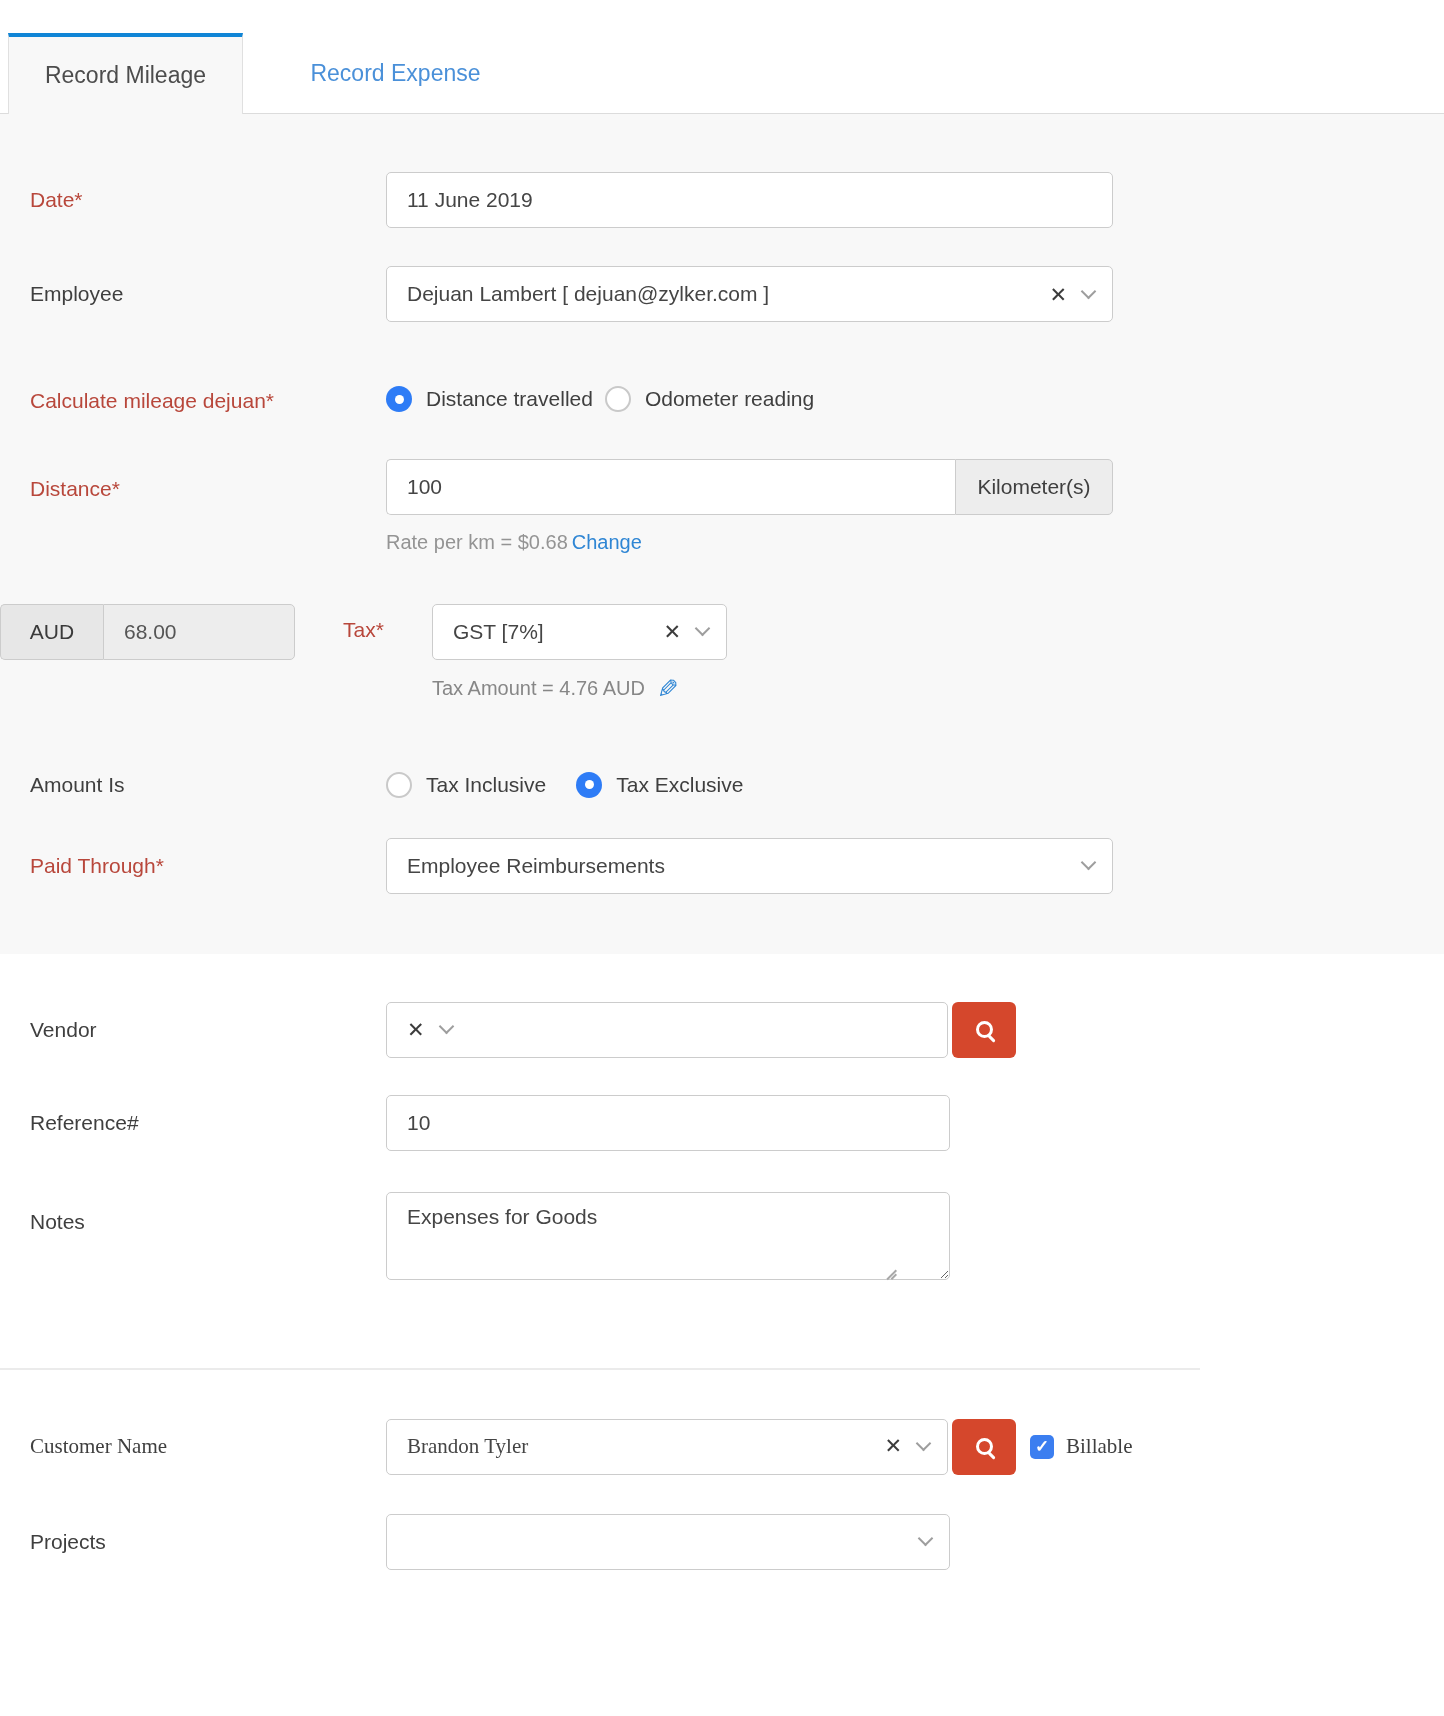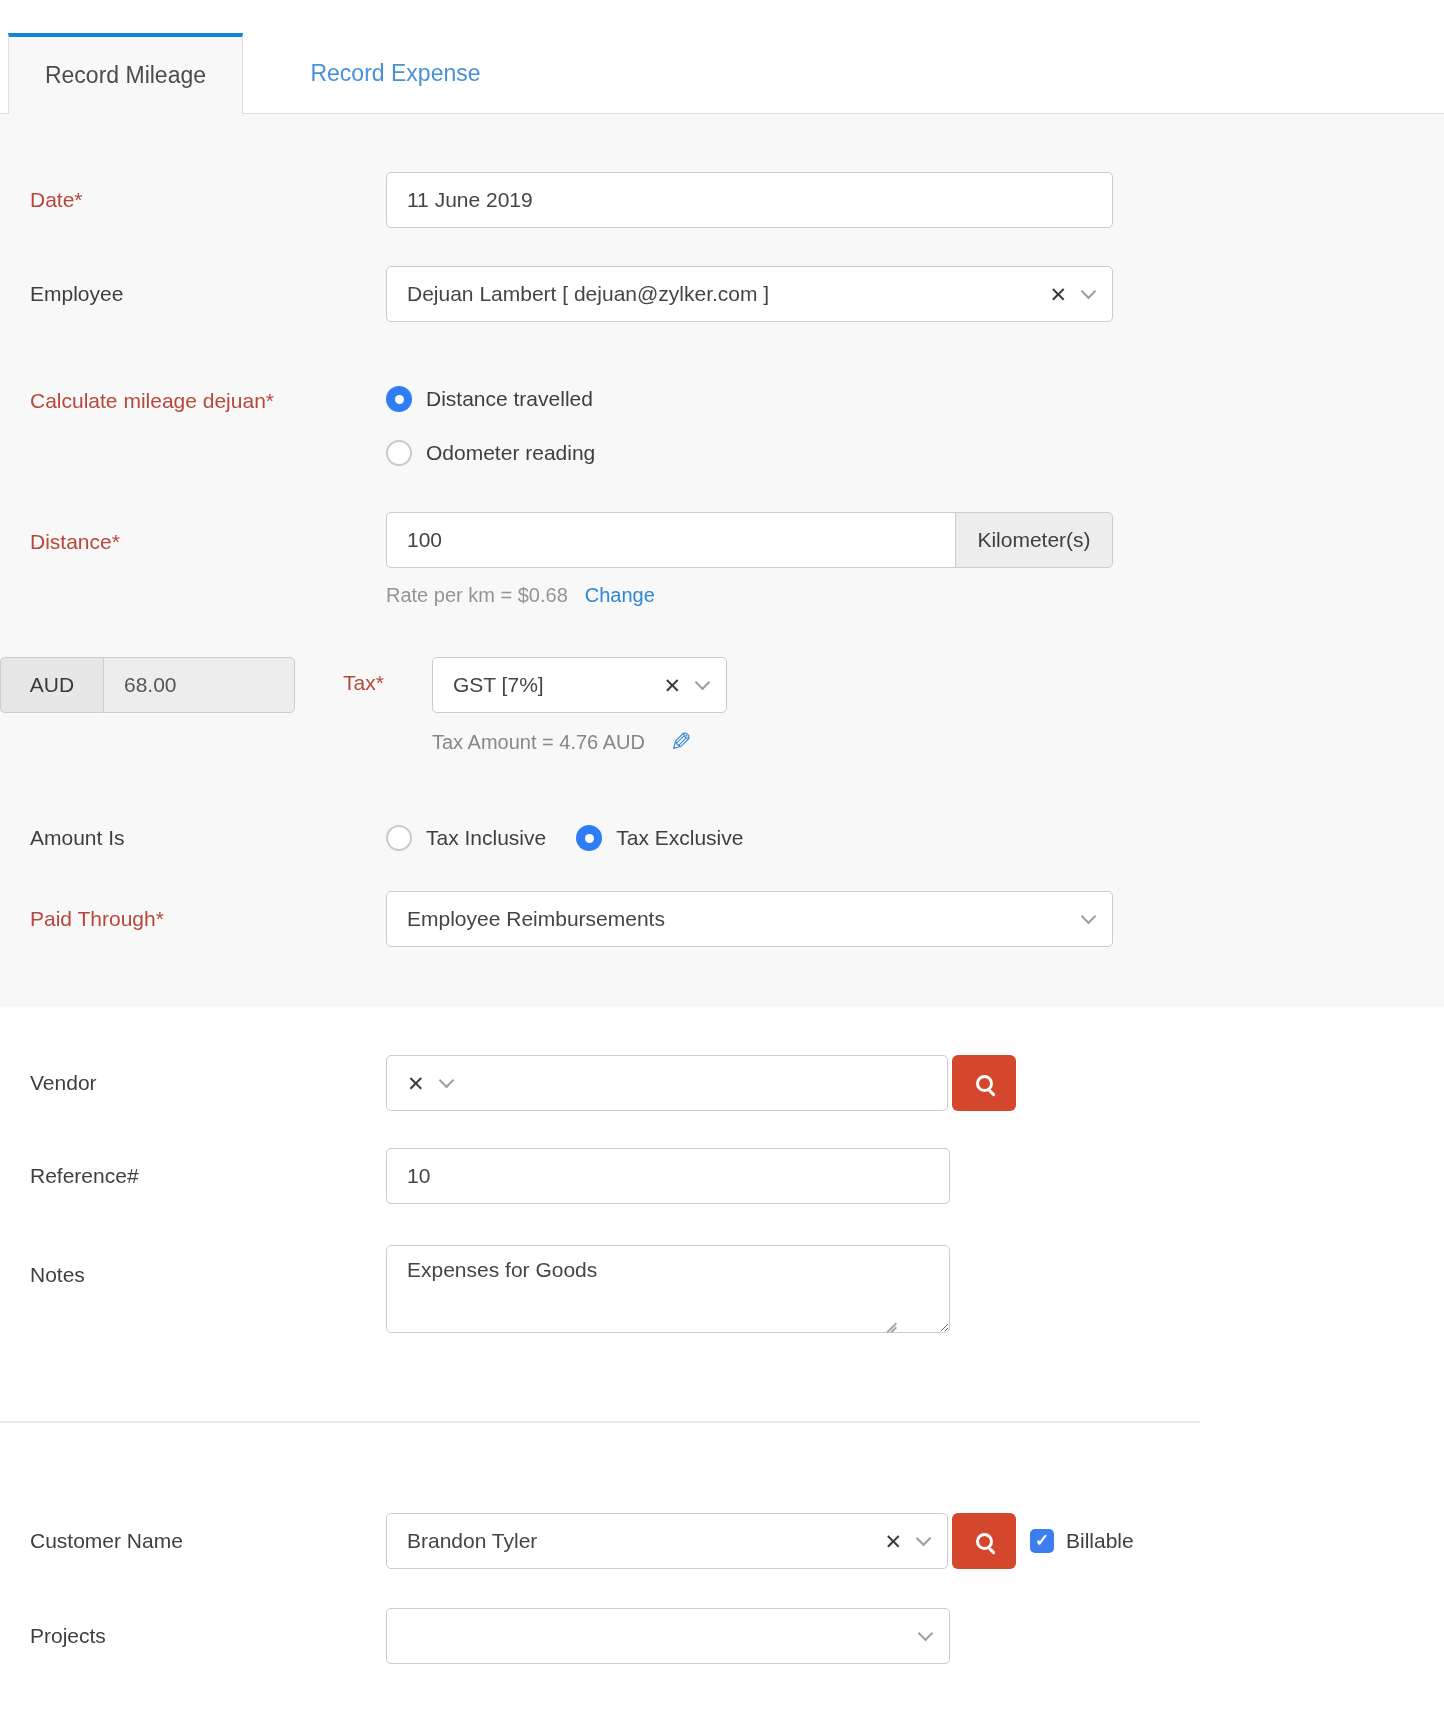--- a/index.html
+++ b/index.html
@@ -73,31 +73,31 @@
     display:flex; align-items:center; justify-content:center;
   }
   .addon-left {
     width:103px; border:1px solid #cccccc; border-right:none;
     background:#e7e7e7; border-radius:5px 0 0 5px; color:#3a3a3a;
     display:flex; align-items:center; justify-content:center;
   }
   .input.disabled { background:#ededed; color:#555; border-radius:0 5px 5px 0; }
   .subline {
     font-size:20px; color:#949494; margin-top:16px;
-    display:flex; align-items:center; gap:17px;
+    display:flex; align-items:center; gap:4px;
   }
   .link { color:#2f86d4; cursor:pointer; }
   .pencil {
     color:#2f86d4; font-size:26px; cursor:pointer;
     transform:scaleX(-1); display:inline-block; margin-left:8px; line-height:1;
   }
   
   .radio-line { display:flex; align-items:center; gap:14px; cursor:pointer;
     font-size:21px; color:#3f3f3f; height:34px; }
-  .radio-stack { display:flex; flex-direction:column; gap:20px; }
+  .radio-stack { display:flex; flex-direction:row; gap:12px; }
   .radio-inline-group { display:flex; gap:30px; }
   .radio {
     width:26px; height:26px; border-radius:50%; flex-shrink:0;
     background:#fff; border:2px solid #c9c9c9; position:relative; cursor:pointer;
   }
   .radio.checked { background:#2e7cf6; border:none; }
   .radio.checked::after {
     content:""; position:absolute; left:50%; top:50%;
     width:9px; height:9px; margin:-4.5px 0 0 -4.5px;
     background:#fff; border-radius:50%;
@@ -136,21 +136,21 @@
   .resize-handle { position:absolute; right:5px; bottom:9px; width:13px; height:13px; pointer-events:none; }
   .resize-handle::before {
     content:""; position:absolute; right:0; bottom:4px; width:13px; height:2px;
     background:#a8a8a8; transform:rotate(-45deg); transform-origin:right bottom;
   }
   .resize-handle::after {
     content:""; position:absolute; right:0; bottom:0; width:7px; height:2px;
     background:#a8a8a8; transform:rotate(-45deg); transform-origin:right bottom;
   }
   .divider { width:1200px; height:2px; background:#ebebeb; margin-top:84px; }
-  .customer-row-gap { margin-top:90px; }
+  .customer-row-gap { margin-top:49px;font-family:Liberation Serif, serif; }
 </style>
 </head>
 <body>
 
 <div class="tabbar">
   <div class="tab tab-active">Record Mileage</div>
   <div class="tab tab-inactive">Record Expense</div>
 </div>
 
 <div class="section-gray">

